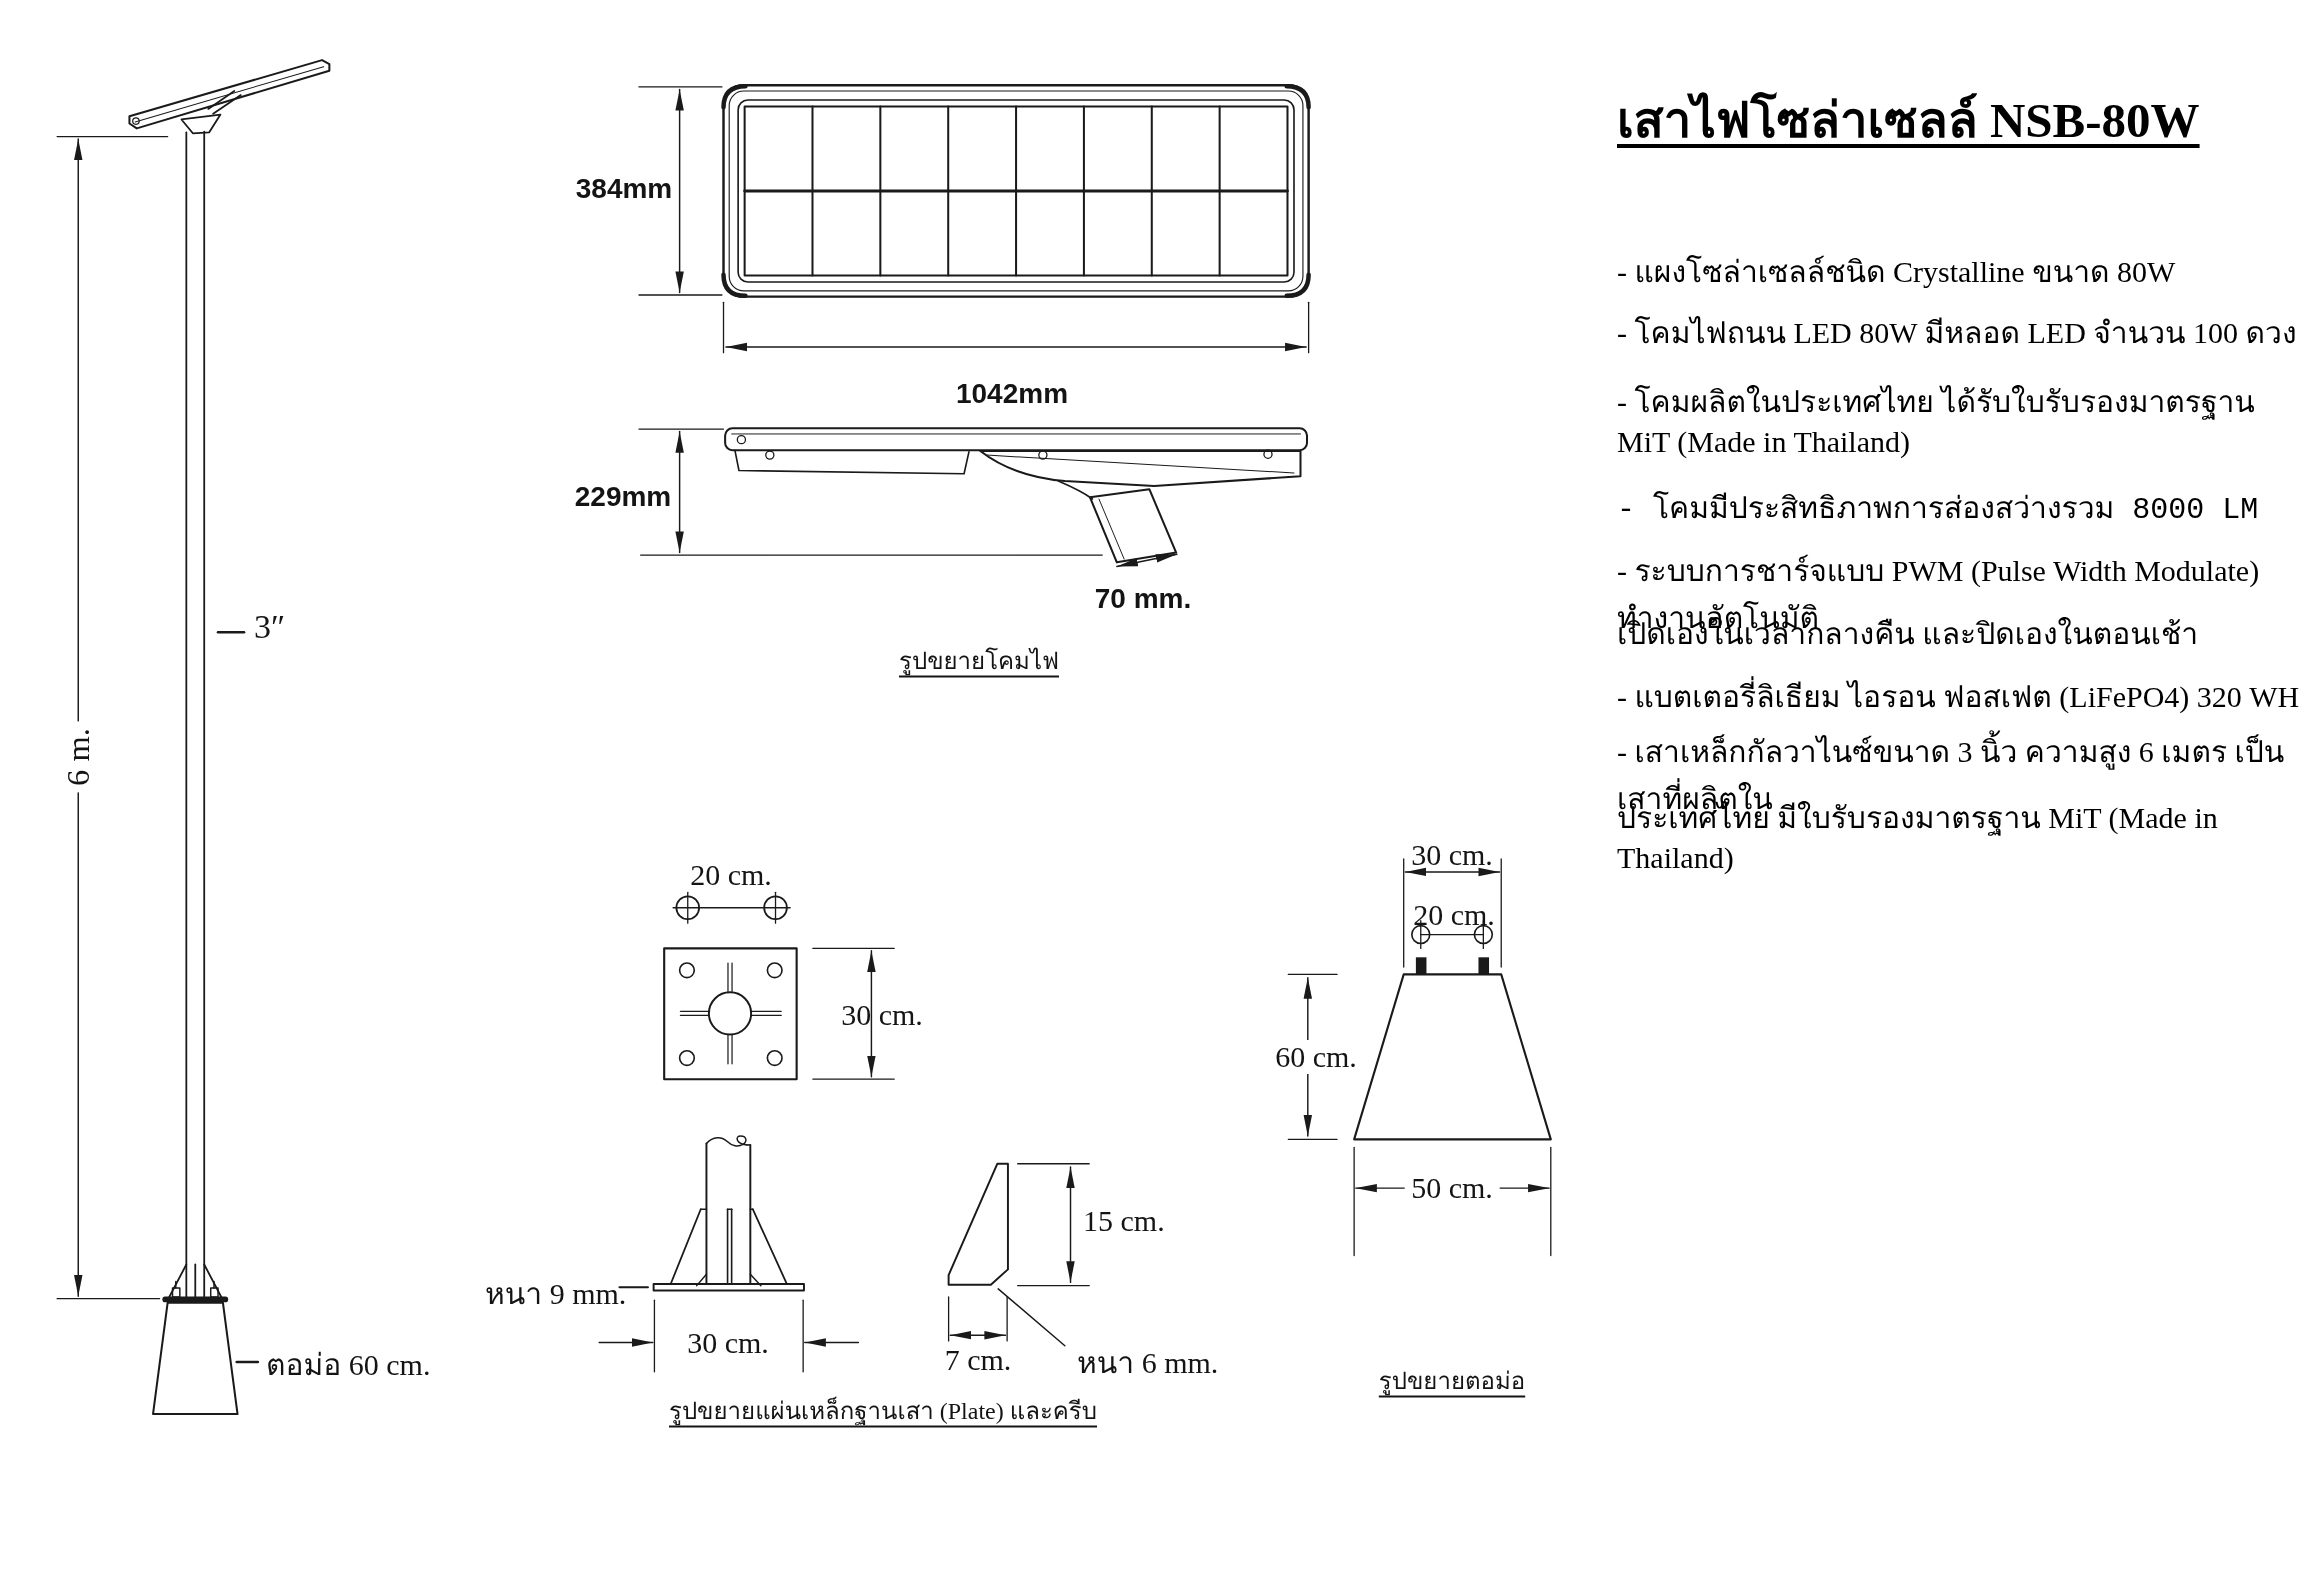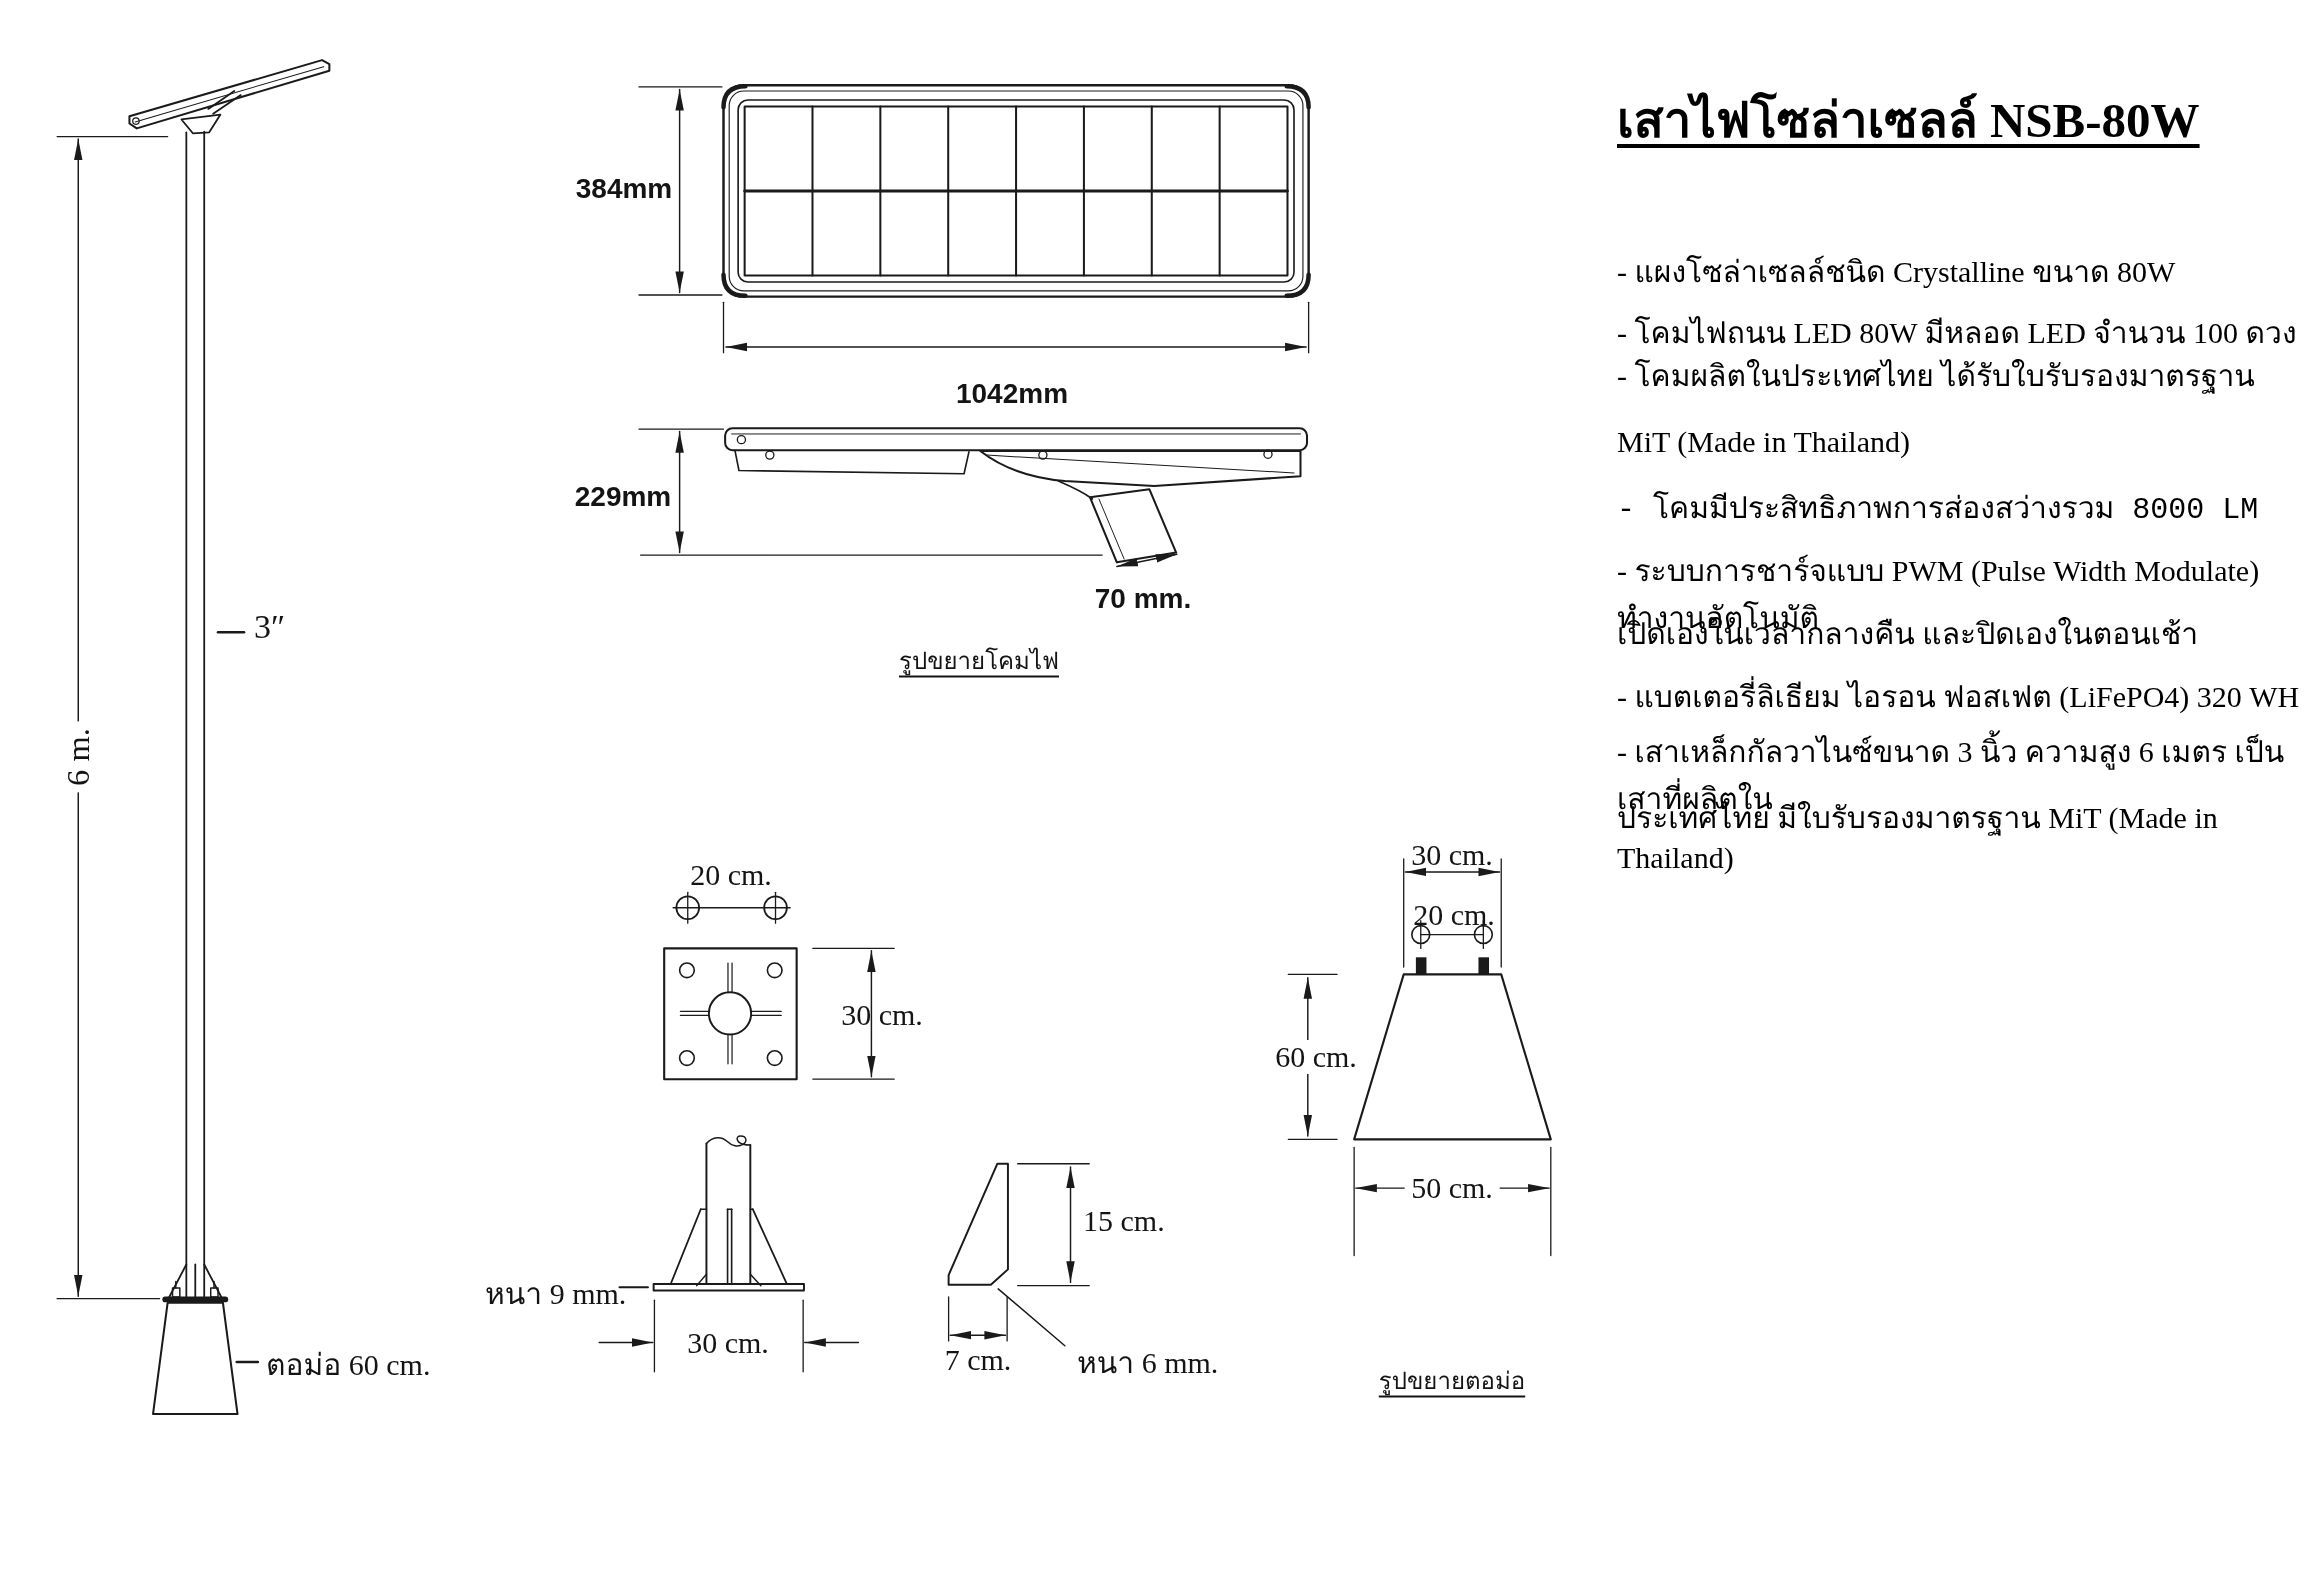--- a/index.html
+++ b/index.html
@@ -219,37 +219,38 @@
   <div class="lbl dim-sans center" style="left:1012px;top:394px;">1042mm</div>
 
   <div class="lbl dim-sans center" style="left:623px;top:497px;">229mm</div>
   <div class="lbl dim-sans center" style="left:1143px;top:599px;text-align:center;">70 mm.</div>
   <div class="lbl caption center" style="left:979px;top:660px;">รูปขยายโคมไฟ</div>
 
   <div class="lbl dim-serif center" style="left:731px;top:875px;">20 cm.</div>
   <div class="lbl dim-serif center" style="left:882px;top:1015px;">30 cm.</div>
   <div class="lbl thai" style="left:485px;top:1270px;">หนา 9 mm.</div>
   <div class="lbl dim-serif center whitebg" style="left:728px;top:1343px;">30 cm.</div>
+  <div class="lbl caption center" style="left:883px;top:1410px;">รูปขยายแผ่นเหล็กฐานเสา (Plate) และครีบ</div>
 
   <div class="lbl dim-serif" style="left:1083px;top:1204px;">15 cm.</div>
   <div class="lbl dim-serif center" style="left:978px;top:1360px;">7 cm.</div>
   <div class="lbl thai" style="left:1077px;top:1339px;">หนา 6 mm.</div>
 
   <div class="lbl dim-serif center" style="left:1452px;top:855px;">30 cm.</div>
   <div class="lbl dim-serif center" style="left:1454px;top:915px;">20 cm.</div>
   <div class="lbl dim-serif center whitebg" style="left:1316px;top:1057px;">60 cm.</div>
   <div class="lbl dim-serif center whitebg" style="left:1452px;top:1188px;">50 cm.</div>
   <div class="lbl caption center" style="left:1452px;top:1380px;">รูปขยายตอม่อ</div>
 
   <div style="position:absolute;left:1617px;top:81px;width:683px;">
     <div class="title">เสาไฟโซล่าเซลล์ NSB-80W</div>
     <div style="position:relative;">
       <div class="spec-line" style="top:89px;text-align:center;">- แผงโซล่าเซลล์ชนิด Crystalline ขนาด 80W</div>
       <div class="spec-line" style="top:150px;">- โคมไฟถนน LED 80W มีหลอด LED จำนวน 100 ดวง</div>
-      <div class="spec-line" style="top:193px;">- โคมผลิตในประเทศไทย ได้รับใบรับรองมาตรฐาน</div>
+      <div class="spec-line" style="top:219px;">- โคมผลิตในประเทศไทย ได้รับใบรับรองมาตรฐาน</div>
       <div class="spec-line" style="top:266px;">MiT (Made in Thailand)</div>
       <div class="spec-line" style="top:325px;font-family:Liberation Mono, monospace;">- โคมมีประสิทธิภาพการส่องสว่างรวม 8000 LM</div>
       <div class="spec-line" style="top:388px;">- ระบบการชาร์จแบบ PWM (Pulse Width Modulate) ทำงานอัตโนมัติ</div>
       <div class="spec-line" style="top:451px;">เปิดเองในเวลากลางคืน และปิดเองในตอนเช้า</div>
       <div class="spec-line" style="top:514px;">- แบตเตอรี่ลิเธียม ไอรอน ฟอสเฟต (LiFePO4) 320 WH</div>
       <div class="spec-line" style="top:569px;">- เสาเหล็กกัลวาไนซ์ขนาด 3 นิ้ว ความสูง 6 เมตร เป็นเสาที่ผลิตใน</div>
       <div class="spec-line" style="top:635px;">ประเทศไทย มีใบรับรองมาตรฐาน MiT (Made in Thailand)</div>
     </div>
   </div>
 

